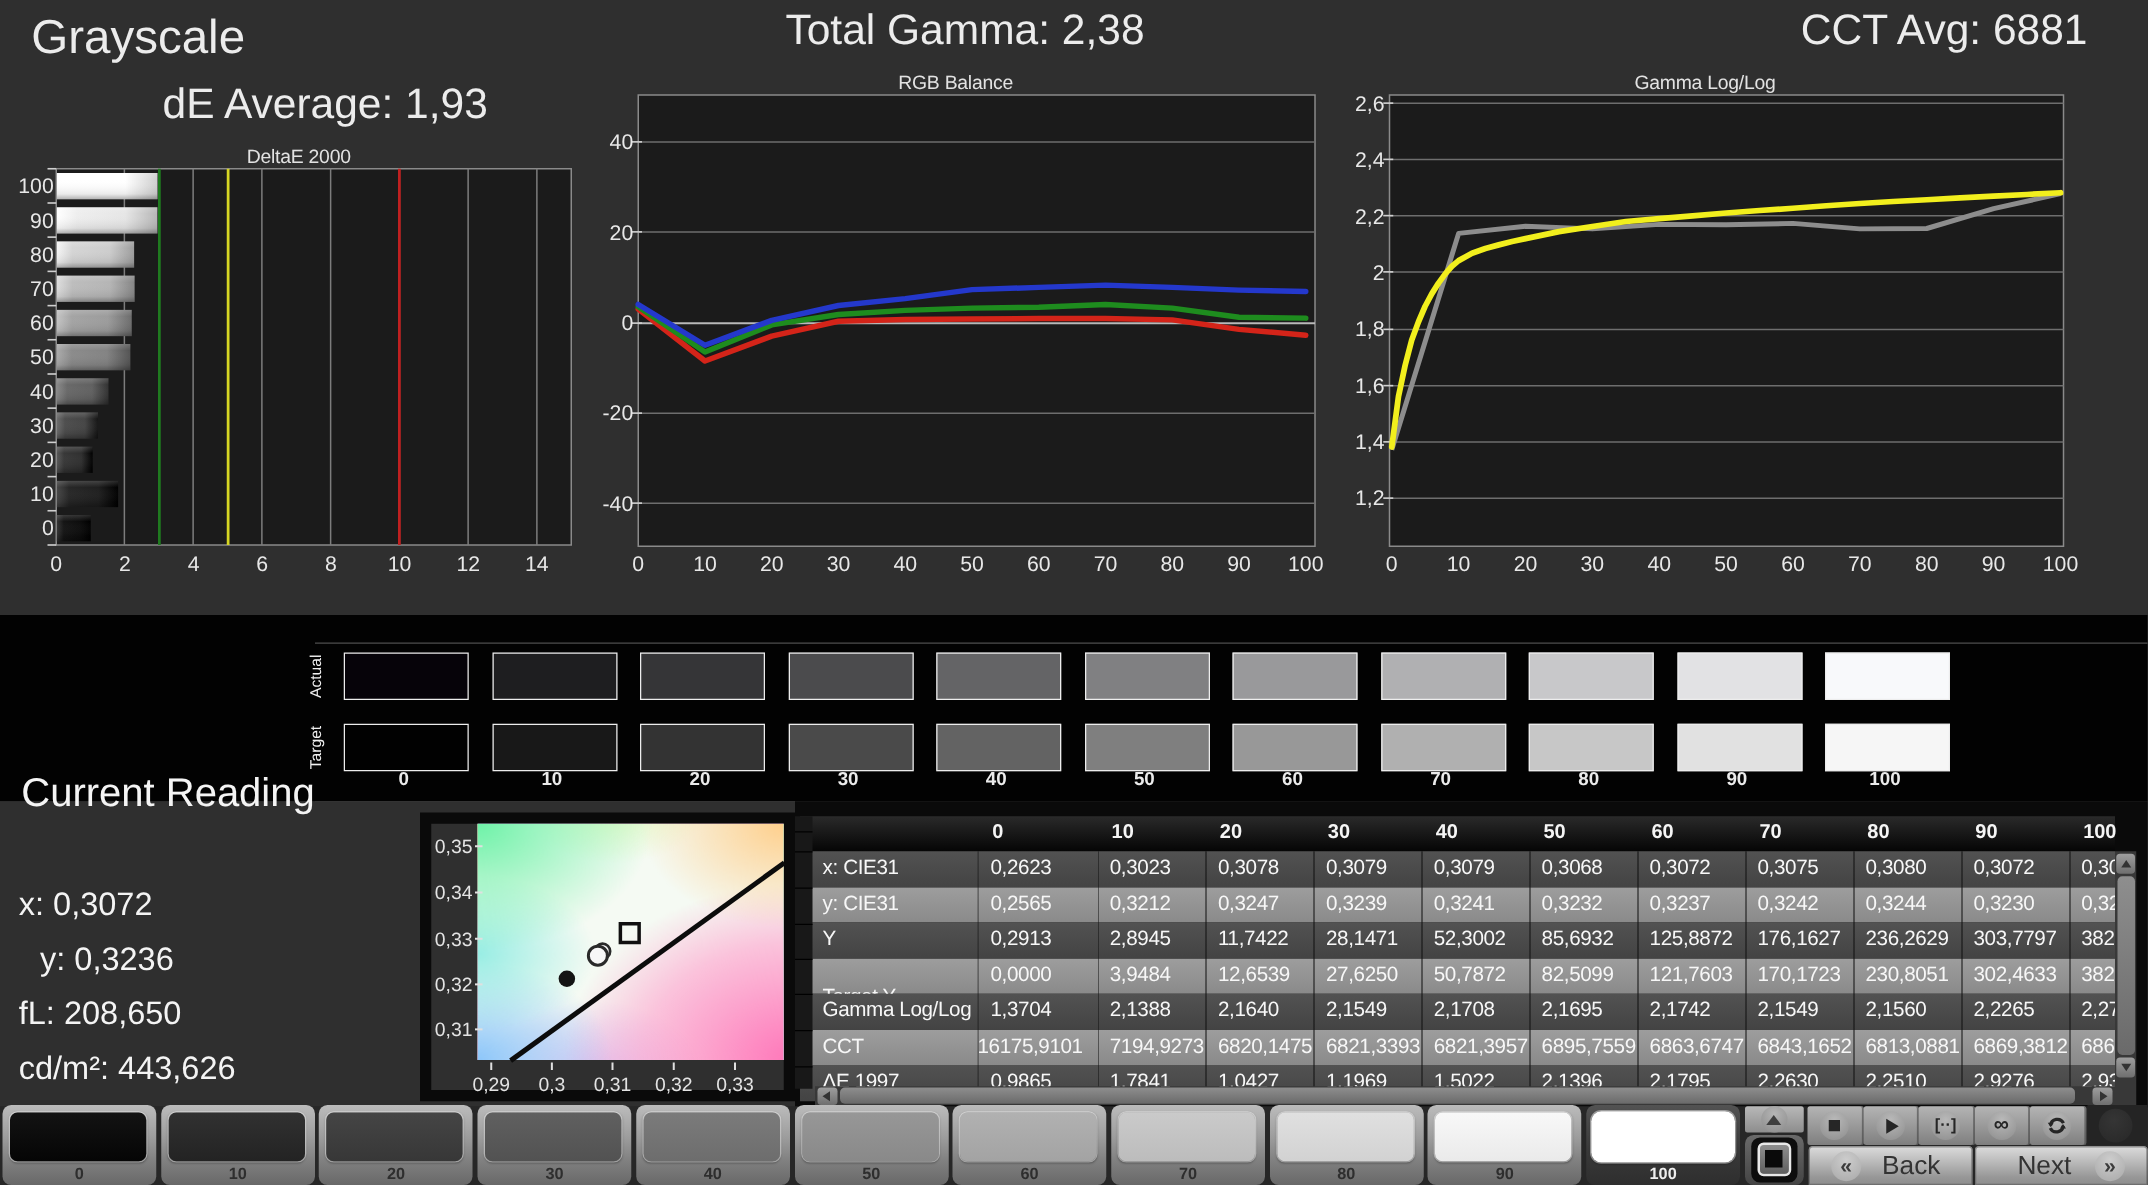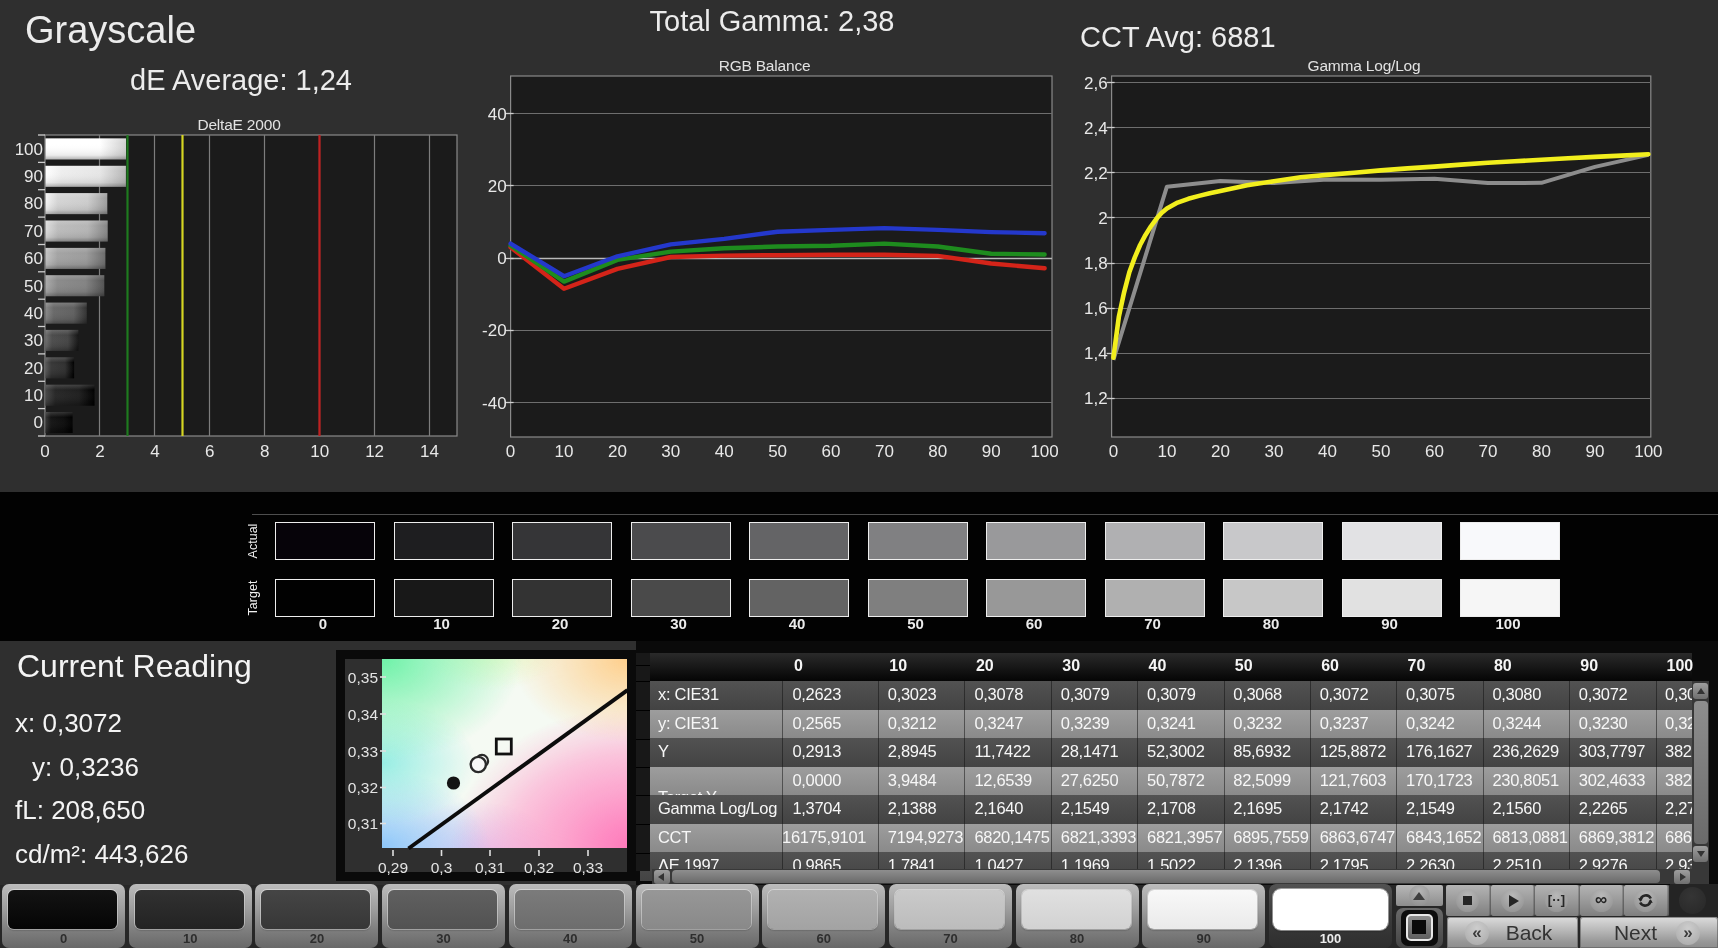--- a/index.html
+++ b/index.html
@@ -2,44 +2,44 @@
 <html><head><meta charset="utf-8"><style>
 *{margin:0;padding:0;box-sizing:border-box}
 html,body{width:1718px;height:948px;overflow:hidden;background:#2f2f2f;font-family:"Liberation Sans",sans-serif}
 .abs{position:absolute}
 svg.abs{overflow:visible}
 svg text{font-family:"Liberation Sans",sans-serif}
 .ax{fill:#e8e8e8;font-size:17px}
 .st{fill:#e2e2e2;font-size:15.5px;letter-spacing:-0.2px}
 .cax{fill:#e4e4e4;font-size:15.5px}
 .t1{color:#ececec;font-size:38px}
-.t2{color:#ececec;font-size:29px}
+.t2{color:#ececec;font-size:34px}
 .rot{transform:rotate(-90deg);color:#f0f0f0;font-size:12.5px;text-align:center;line-height:14px}
 .swb{width:100px;height:38px;border:1.5px solid #ededed}
 .swl{width:100px;text-align:center;color:#ebebeb;font-size:15px;font-weight:bold}
 .crh{color:#f4f4f4;font-size:32px}
 .crl{color:#f4f4f4;font-size:26px}
 .th{color:#f5f5f5;font-size:16px;font-weight:bold}
 .td{color:#f7f7f7;font-size:16.5px;letter-spacing:-0.3px}
 .btn{border-radius:7px}
 .nav{text-align:center;font-size:21px;color:#333}
 .sbb{background:linear-gradient(#9e9e9e,#6f6f6f);border-radius:3px}
 .sbt{background:linear-gradient(180deg,#8e8e8e,#6a6a6a);border-radius:4px}
 .abs .sbt{}
 .tri-up{position:absolute;left:3.5px;top:5px;width:0;height:0;border-left:4px solid transparent;border-right:4px solid transparent;border-bottom:6px solid #333}
 .tri-dn{position:absolute;left:3.5px;top:5px;width:0;height:0;border-left:4px solid transparent;border-right:4px solid transparent;border-top:6px solid #333}
 .tri-lf{position:absolute;left:4px;top:3.5px;width:0;height:0;border-top:4px solid transparent;border-bottom:4px solid transparent;border-right:6px solid #333}
 .tri-rt{position:absolute;left:6px;top:3.5px;width:0;height:0;border-top:4px solid transparent;border-bottom:4px solid transparent;border-left:6px solid #333}
 .tri-up2{width:0;height:0;border-left:6.5px solid transparent;border-right:6.5px solid transparent;border-bottom:8px solid #3e3e3e}
 </style></head><body>
 
 <div class="abs t1" style="left:25px;top:9px">Grayscale</div>
-<div class="abs t2" style="left:130px;top:64px">dE Average: 1,24</div>
+<div class="abs t2" style="left:130px;top:64px">dE Average: 1,93</div>
 <div class="abs t2" style="left:480px;top:5px;width:584px;text-align:center">Total Gamma: 2,38</div>
-<div class="abs t2" style="left:1080px;top:21px;width:590px;text-align:left">CCT Avg: 6881</div>
+<div class="abs t2" style="left:1080px;top:5px;width:590px;text-align:right">CCT Avg: 6881</div>
 
 <svg class="abs" style="left:0;top:0" width="480" height="470">
     <defs>
       <linearGradient id="bg0" x1="0" y1="0" x2="1" y2="0">
         <stop offset="0" stop-color="#ffffff"></stop>
         <stop offset="0.2" stop-color="#ffffff"></stop>
         <stop offset="0.68" stop-color="#ffffff"></stop>
         <stop offset="1" stop-color="#cfcfcf"></stop>
       </linearGradient>
       <linearGradient id="bg1" x1="0" y1="0" x2="1" y2="0">
@@ -282,21 +282,21 @@
 <div class="abs swb" style="left:1223.0px;top:579px;background:rgb(199,199,199)"></div>
 <div class="abs swl" style="left:1221.0px;top:615px">80</div>
 <div class="abs swb" style="left:1341.5px;top:522px;background:rgb(226,226,228)"></div>
 <div class="abs swb" style="left:1341.5px;top:579px;background:rgb(225,225,225)"></div>
 <div class="abs swl" style="left:1339.5px;top:615px">90</div>
 <div class="abs swb" style="left:1460.0px;top:522px;background:rgb(248,249,251)"></div>
 <div class="abs swb" style="left:1460.0px;top:579px;background:rgb(246,246,246)"></div>
 <div class="abs swl" style="left:1458.0px;top:615px">100</div>
 
 <div class="abs" style="left:0;top:641px;width:1718px;height:243px;background:#2f2f2f"></div>
-<div class="abs crh" style="left:17px;top:648px">Current Reading</div>
+<div class="abs crh" style="left:17px;top:616px">Current Reading</div>
 <div class="abs crl" style="left:15px;top:708px">x: 0,3072</div>
 <div class="abs crl" style="left:32px;top:752px">y: 0,3236</div>
 <div class="abs crl" style="left:15px;top:795px">fL: 208,650</div>
 <div class="abs crl" style="left:15px;top:839px">cd/m²: 443,626</div>
 
 <div class="abs" style="left:336px;top:650px;width:300px;height:231px;background:#0a0a0a"></div>
 <div class="abs" style="left:345px;top:659px;width:282px;height:213px;background:#2f2f2f"></div>
 <div class="abs" style="left:381.7px;top:659.2px;width:245.8px;height:189.2px;background:radial-gradient(95% 90% at 0% 0%, rgba(110,242,168,1) 0%, rgba(110,242,168,0) 60%),radial-gradient(70% 60% at 0% 55%, rgba(135,235,225,0.85) 0%, rgba(135,235,225,0) 55%),radial-gradient(80% 75% at 0% 100%, rgba(135,195,250,0.95) 0%, rgba(135,195,250,0) 55%),radial-gradient(85% 80% at 100% 0%, rgba(255,205,135,0.95) 0%, rgba(255,205,135,0) 55%),radial-gradient(110% 110% at 103% 100%, rgba(255,118,185,1) 0%, rgba(255,150,200,0.55) 45%, rgba(255,150,200,0) 68%),radial-gradient(60% 55% at 38% 108%, rgba(205,170,242,0.7) 0%, rgba(205,170,242,0) 60%),radial-gradient(55% 45% at 45% -8%, rgba(222,248,185,0.9) 0%, rgba(222,248,185,0) 55%),linear-gradient(#f5faf3,#f5faf3);"></div>
 <svg class="abs" style="left:336px;top:650px" width="300" height="231">
     <path d="M72.5 198.5 L291.5 40.2" stroke="#0c0c0c" stroke-width="4" fill="none"></path>

